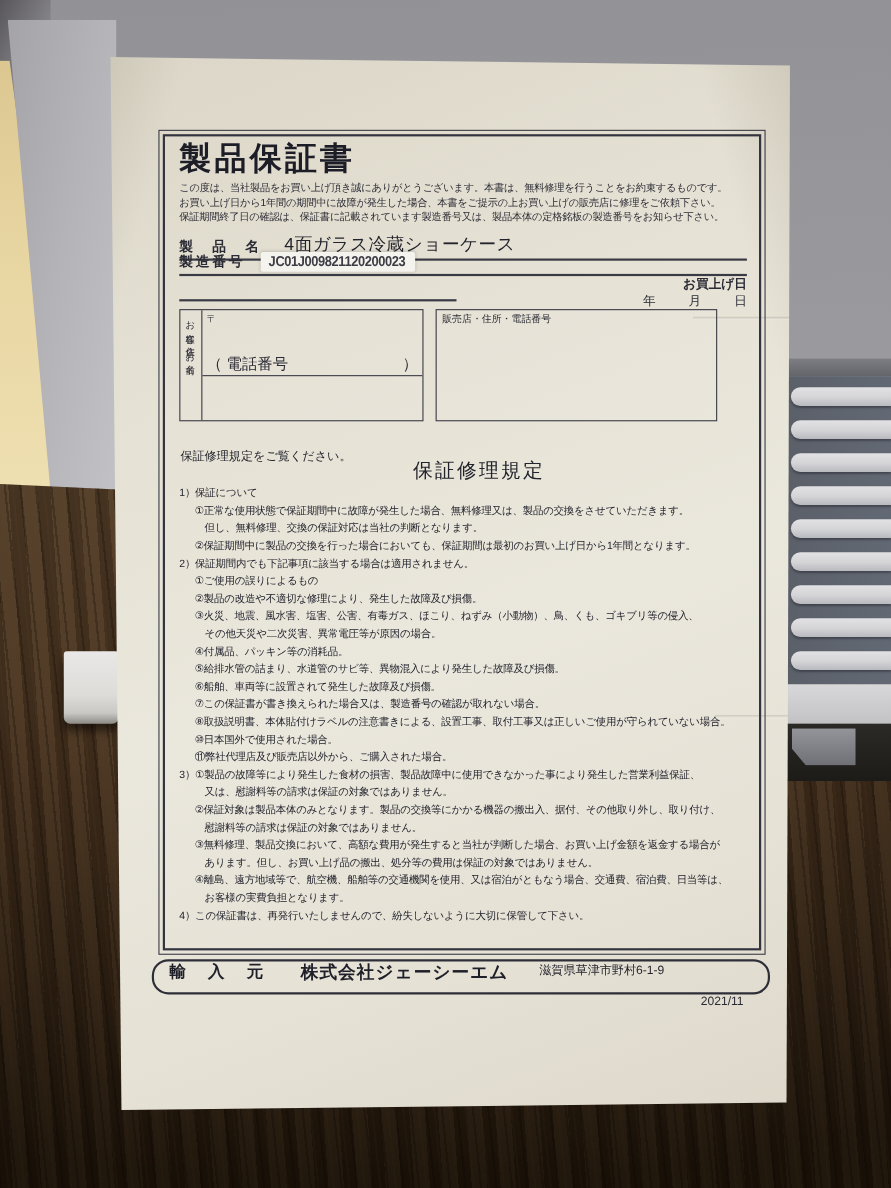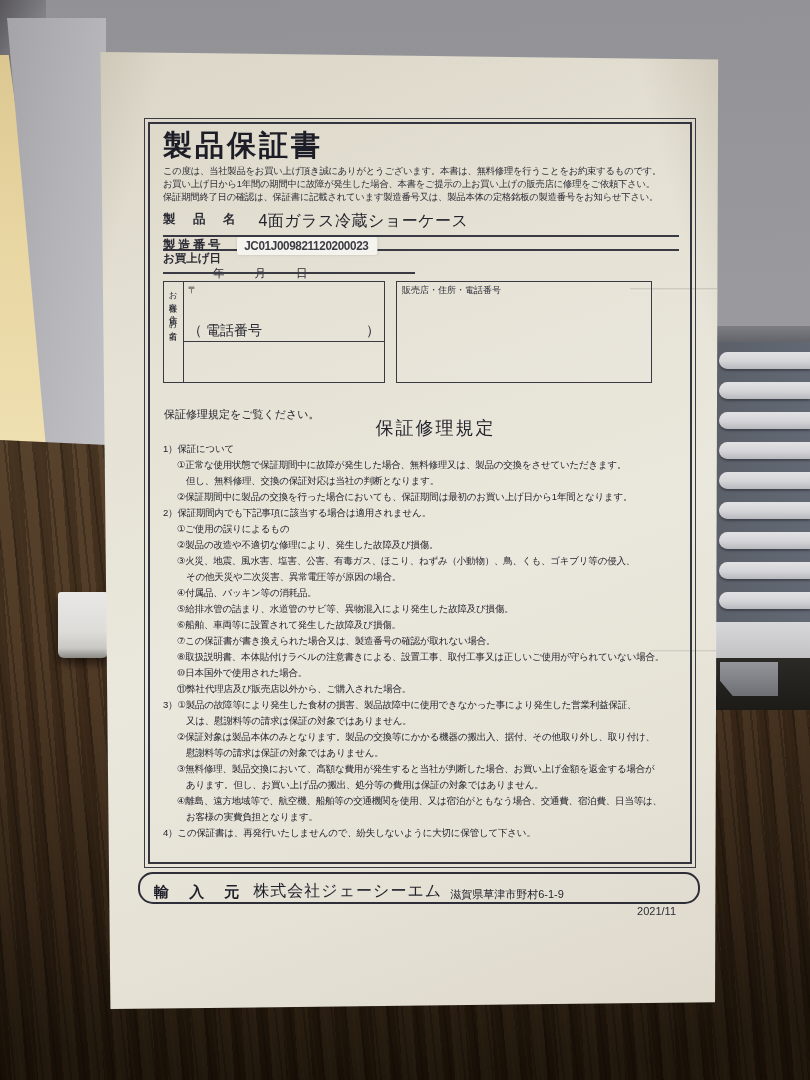--- a/index.html
+++ b/index.html
@@ -62,21 +62,21 @@
   
   .doc-frame{position:absolute;left:46px;top:68px;width:550px;height:748px;
     border:1.5px solid #3b3b46;}
   .doc-frame-inner{position:absolute;inset:3px;border:2.5px solid #34343f;
     padding:4px 11px 0 13px;box-sizing:border-box;overflow:hidden;}
   .doc-title{margin:0;text-align:left;font-size:29px;line-height:34px;
     font-weight:bold;letter-spacing:3px;color:#1d1d27;}
   .doc-intro{margin-top:3px;font-size:9.3px;line-height:13px;white-space:nowrap;
     color:#2b2b35;letter-spacing:-0.2px;}
   
-  .f-row{display:flex;align-items:flex-start;border-bottom:2px solid #3a3a45;
+  .f-row{display:flex;align-items:flex-end;border-bottom:2px solid #3a3a45;
     padding-bottom:2px;box-sizing:border-box;}
   .f-row1{height:26px;margin-top:7px;}
   .f-label{font-size:12.5px;font-weight:bold;color:#2b2b35;}
   .ls-wide{letter-spacing:7px;}
   .ls-med{letter-spacing:2.5px;}
   .f-value-product{font-size:16px;margin-left:16px;letter-spacing:.5px;color:#23232d;}
   .f-row2{height:14px;margin-top:0;}
   .serial-sticker{margin-left:14px;background:#f5f3ee;border-radius:2px;
     padding:1px 10px 2px 8px;font-size:13px;font-weight:bold;color:#3c3c44;
     letter-spacing:-.4px;transform:scaleX(.9);transform-origin:left bottom;
@@ -106,23 +106,23 @@
     font-size:18px;letter-spacing:2px;color:#23232d;}
   
   .terms{margin-top:2px;font-size:9.5px;line-height:16px;color:#23232d;
     letter-spacing:-.2px;white-space:nowrap;}
   .term.ind-0{padding-left:0;}
   .term.ind-1{padding-left:14px;}
   .term.ind-2{padding-left:23px;}
   
   .importer-bar{position:absolute;left:40px;top:822px;width:562px;height:32px;
     border:2px solid #2e2e39;border-radius:15px;box-sizing:border-box;
-    display:flex;align-items:flex-end;padding:0 14px;gap:6px;}
+    display:flex;align-items:flex-start;padding:0 14px;gap:26px;}
   .importer-label{font-size:15px;font-weight:bold;letter-spacing:8px;color:#1f1f29;}
-  .importer-company{font-size:16px;font-weight:normal;letter-spacing:1px;color:#1f1f29;}
+  .importer-company{font-size:16px;font-weight:bold;letter-spacing:1px;color:#1f1f29;}
   .importer-address{font-size:11px;color:#26262f;margin-left:2px;}
   .revision-date{position:absolute;right:44px;top:855px;font-size:11px;color:#2b2b35;}
 </style>
 </head>
 <body>
 
 <div id="stage">
 
   <div class="wall"></div>
   <div class="wall-corner-shadow"></div>

